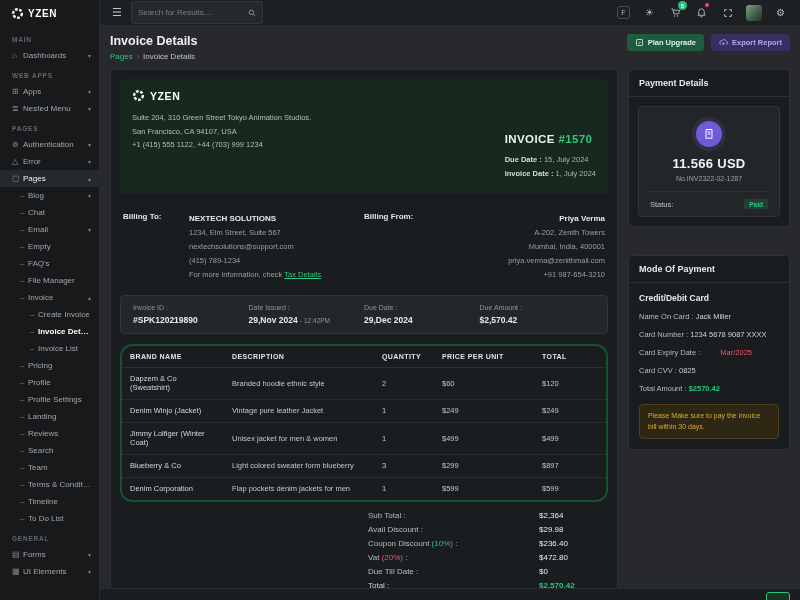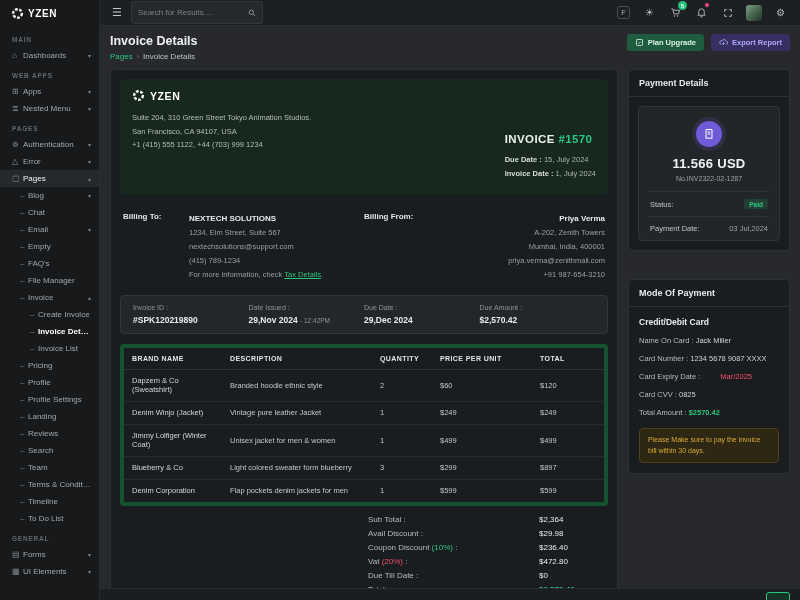--- a/index.html
+++ b/index.html
@@ -70,21 +70,21 @@
   .b-block .b-name { color:#e8eaec; font-weight:bold; font-size:8px; }
   .b-block.right { text-align:right; }
   .tax-link { color:#2bc77e; text-decoration:underline; cursor:pointer; }
 
   .meta { margin:2px 9px 10px; background:#242729; border:1px solid #313538; border-radius:4px; padding:8px 12px; display:flex; }
   .meta .m-col { flex:1; }
   .meta .m-lbl { font-size:7px; color:#8f9598; }
   .meta .m-val { font-size:8.5px; font-weight:bold; color:#e8eaec; margin-top:4px; }
   .meta .m-time { font-size:6.5px; color:#8f9598; font-weight:normal; }
 
-  .tbl-wrap { margin:0 9px; border:4px solid #14532d; border-radius:4px; overflow:hidden; }
+  .tbl-wrap { margin:0 9px; border:2px solid #14532d; border-radius:12px; overflow:hidden; }
   table { width:100%; border-collapse:collapse; }
   th { text-align:left; font-size:7px; letter-spacing:.4px; color:#e2e5e7; padding:7px 8px; border-bottom:1px solid #2e3134; font-weight:bold; }
   td { font-size:7.5px; color:#c3c7ca; padding:6.5px 8px; border-bottom:1px solid #292c2f; }
   tr:last-child td { border-bottom:none; }
   td.brand { color:#d4d7d9; }
   .c-qty { width:60px; } .c-price { width:100px; } .c-total { width:72px; } .c-desc { width:150px; }
 
   .totals { padding:7px 14px 4px; display:flex; flex-direction:column; align-items:flex-end; }
   .t-row { display:flex; width:235px; justify-content:space-between; font-size:8px; padding:2.5px 0; }
   .t-lbl { color:#b6bbbe; }
@@ -500,24 +500,20 @@
                         <path d="M9 8h6M9 12h6"></path>
                       </svg>
                     </div>
                   <div class="pay-amount">11.566 USD</div>
                   <div class="pay-no">No.INV2322-02-1287</div>
                 </div>
                 <div class="pay-row">
                   <span>Status:</span>
                   <span class="paid-badge">Paid</span>
                 </div>
-                <div class="pay-row">
-                  <span>Payment Date:</span>
-                  <span class="pay-date">03 Jul,2024</span>
-                </div>
               </div>
             </div>
           </div>
 
           <div class="card">
             <div class="panel-title">Mode Of Payment</div>
             <div class="mop-body">
               <div class="mop-method">Credit/Debit Card</div>
               <div class="mop-line"><span>Name On Card : </span><span class="v">Jack Miller</span></div>
               <div class="mop-line"><span>Card Number : </span><span class="v">1234 5678 9087 XXXX</span></div>

